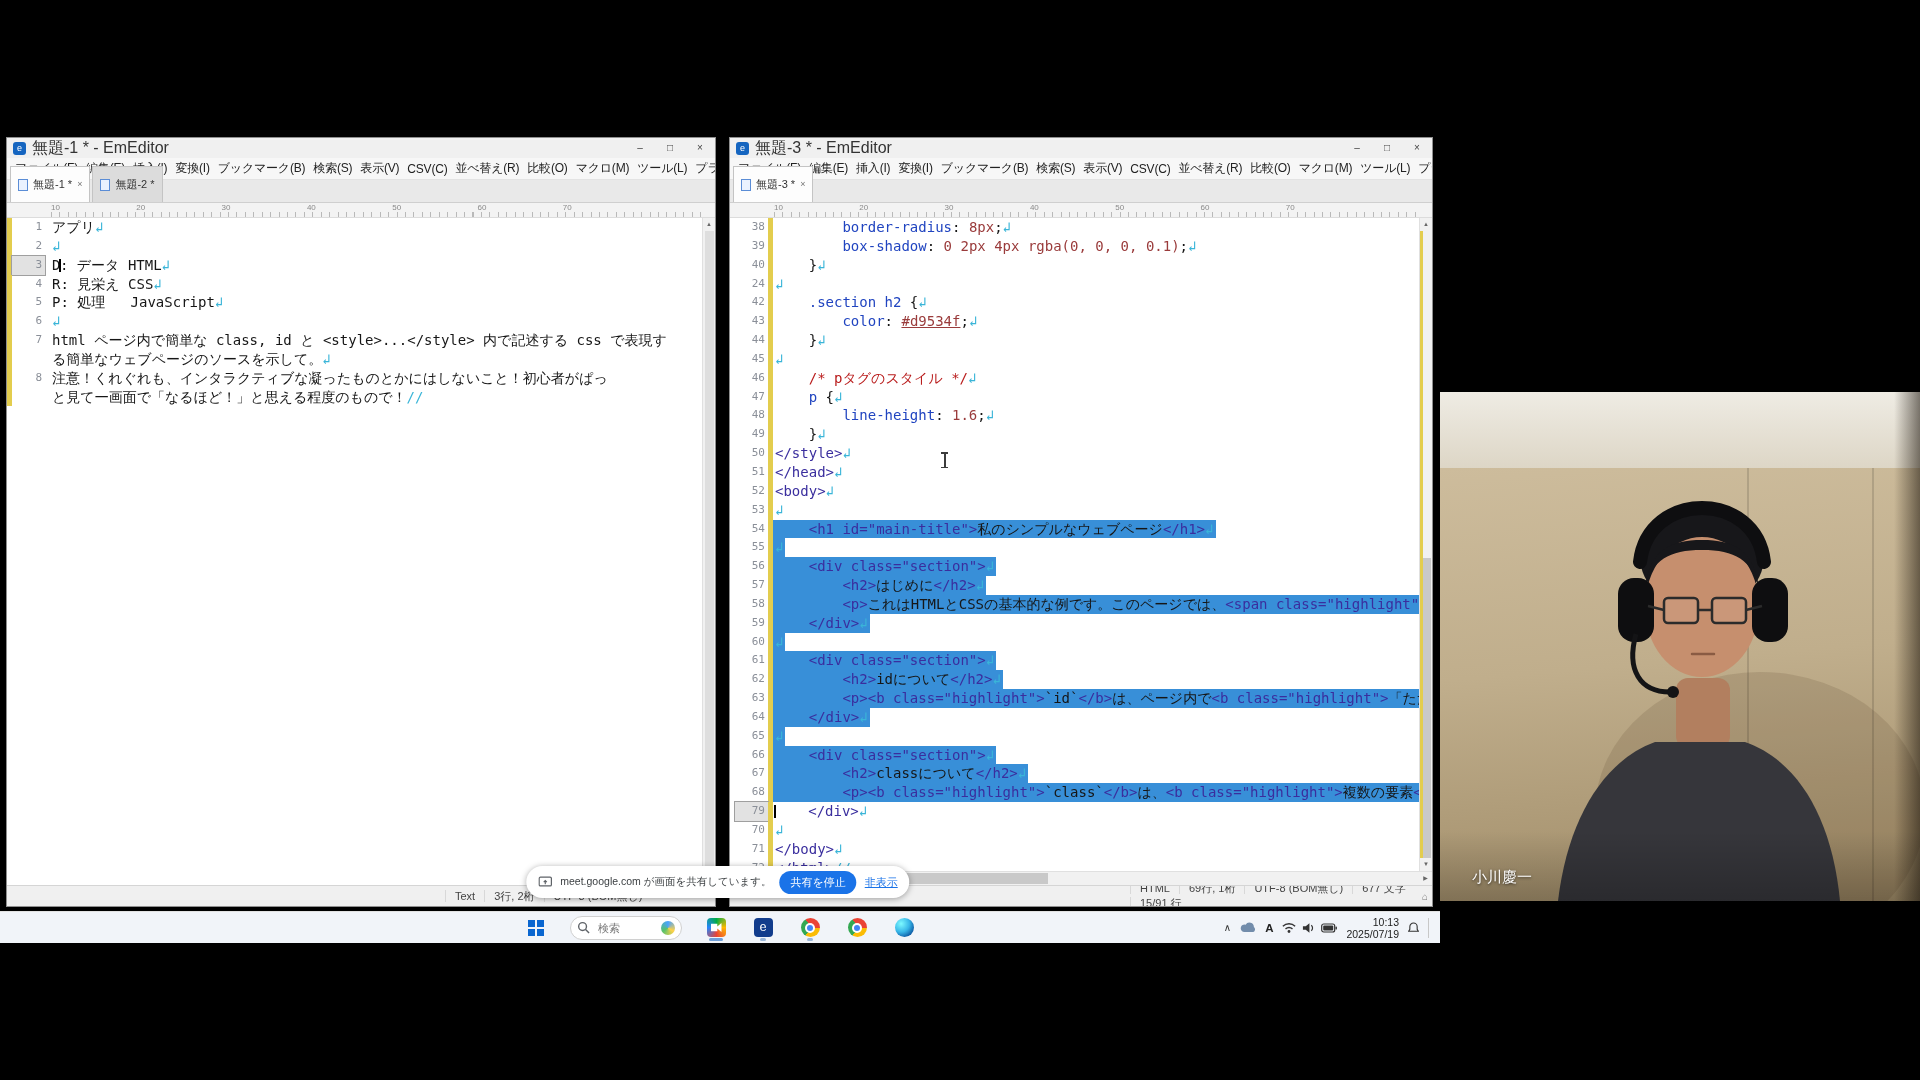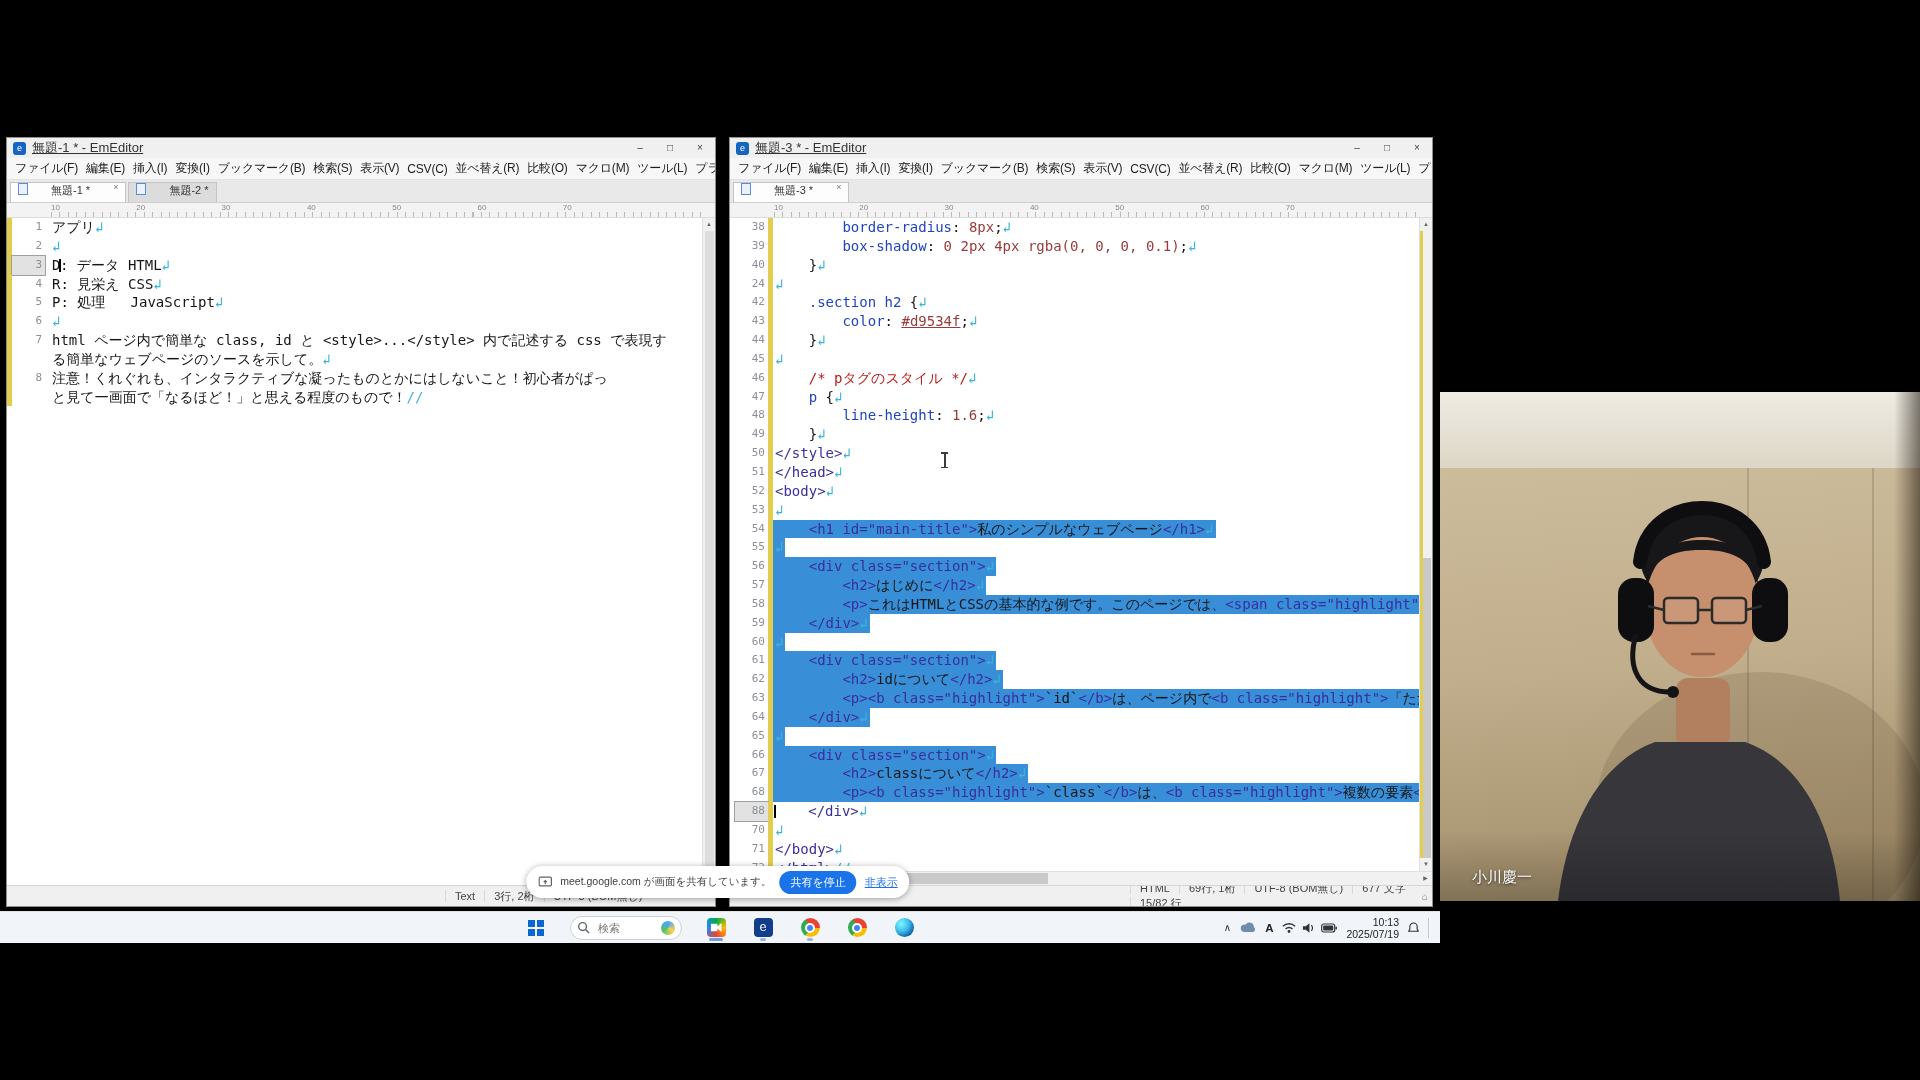--- a/index.html
+++ b/index.html
@@ -9,31 +9,31 @@
   
   .win{position:absolute;top:137px;height:770px;background:#fff;border:1px solid #8f8f8f;
        display:flex;flex-direction:column;box-sizing:border-box;}
   #win-left{left:6px;width:710px;}
   #win-right{left:729px;width:704px;}
 
   .titlebar{height:20px;background:#f0f0f0;display:flex;align-items:center;gap:6px;
             padding-left:6px;flex:none;}
   .app-ico{width:13px;height:13px;background:#1565c0;color:#fff;font-size:9px;line-height:13px;
            text-align:center;border-radius:3px;flex:none;}
-  .title-text{font-size:13px;color:#333;white-space:nowrap;text-decoration:underline;}
+  .title-text{font-size:16px;color:#333;white-space:nowrap;}
   .winbtns{margin-left:auto;display:flex;height:100%;}
   .winbtn{width:30px;text-align:center;font-size:10px;line-height:20px;color:#444;}
 
   .menubar{height:21px;background:#f7f7f7;border-bottom:1px solid #e3e3e3;display:flex;
            align-items:center;padding-left:4px;flex:none;overflow:hidden;}
   .menu-item{font-size:12px;color:#222;padding:0 4px;white-space:nowrap;letter-spacing:-0.2px;text-align:right;}
 
   .tabbar{height:22px;background:#e9e9e9;border-bottom:1px solid #cfcfcf;display:flex;
           align-items:flex-end;padding-left:3px;gap:2px;flex:none;}
-  .tab{height:19px;display:flex;gap:23px;padding:0 7px;font-size:11px;color:#333;
+  .tab{height:19px;display:flex;align-items:center;gap:5px;padding:8px 7px;font-size:11px;color:#333;
        background:#dcdcdc;border:1px solid #c4c4c4;border-bottom:none;white-space:nowrap;}
   .tab.active{background:#fdfdfd;}
   .tab-ico{width:8px;height:10px;border:1px solid #5b8dd6;background:#eaf2ff;flex:none;}
   .tab-x{color:#777;font-size:9px;line-height:1;}
 
   .ruler{height:14px;background:#f3f3f3;border-bottom:1px solid #dcdcdc;position:relative;flex:none;}
   .ruler-ticks{position:absolute;left:44px;right:13px;bottom:0;height:5px;
       background:repeating-linear-gradient(to right,#b9b9b9 0 1px,transparent 1px 8.43px);}
   .ruler-nums{position:absolute;left:44px;top:0;display:flex;}
   .rnum{width:84.3px;flex:none;text-align:left;font-size:8px;color:#8a8a8a;padding-right:1px;}
@@ -302,40 +302,40 @@
           <div class="erow sel"><span class="mA"></span><span class="ln">59</span><span class="mB"></span><span class="code"><span class="seg ">    </span><span class="seg t">&lt;/div&gt;</span><span class="seg cr">↲</span></span></div>
           <div class="erow sel"><span class="mA"></span><span class="ln">60</span><span class="mB"></span><span class="code"><span class="seg cr">↲</span></span></div>
           <div class="erow sel"><span class="mA"></span><span class="ln">61</span><span class="mB"></span><span class="code"><span class="seg ">    </span><span class="seg t">&lt;div class="section"&gt;</span><span class="seg cr">↲</span></span></div>
           <div class="erow sel"><span class="mA"></span><span class="ln">62</span><span class="mB"></span><span class="code"><span class="seg ">        </span><span class="seg t">&lt;h2&gt;</span><span class="seg ">idについて</span><span class="seg t">&lt;/h2&gt;</span><span class="seg cr">↲</span></span></div>
           <div class="erow sel ext"><span class="mA"></span><span class="ln">63</span><span class="mB"></span><span class="code"><span class="seg ">        </span><span class="seg t">&lt;p&gt;&lt;b class="highlight"&gt;</span><span class="seg ">`id`</span><span class="seg t">&lt;/b&gt;</span><span class="seg ">は、ページ内で</span><span class="seg t">&lt;b class="highlight"&gt;</span><span class="seg ">「ただ</span></span></div>
           <div class="erow sel"><span class="mA"></span><span class="ln">64</span><span class="mB"></span><span class="code"><span class="seg ">    </span><span class="seg t">&lt;/div&gt;</span><span class="seg cr">↲</span></span></div>
           <div class="erow sel"><span class="mA"></span><span class="ln">65</span><span class="mB"></span><span class="code"><span class="seg cr">↲</span></span></div>
           <div class="erow sel"><span class="mA"></span><span class="ln">66</span><span class="mB"></span><span class="code"><span class="seg ">    </span><span class="seg t">&lt;div class="section"&gt;</span><span class="seg cr">↲</span></span></div>
           <div class="erow sel"><span class="mA"></span><span class="ln">67</span><span class="mB"></span><span class="code"><span class="seg ">        </span><span class="seg t">&lt;h2&gt;</span><span class="seg ">classについて</span><span class="seg t">&lt;/h2&gt;</span><span class="seg cr">↲</span></span></div>
           <div class="erow sel ext"><span class="mA"></span><span class="ln">68</span><span class="mB"></span><span class="code"><span class="seg ">        </span><span class="seg t">&lt;p&gt;&lt;b class="highlight"&gt;</span><span class="seg ">`class`</span><span class="seg t">&lt;/b&gt;</span><span class="seg ">は、</span><span class="seg t">&lt;b class="highlight"&gt;</span><span class="seg ">複数の要素</span><span class="seg t">&lt;/b</span></span></div>
-          <div class="erow"><span class="mA"></span><span class="ln cur">88</span><span class="mB"></span><span class="code"><span class="seg caret"></span><span class="seg ">    </span><span class="seg t">&lt;/div&gt;</span><span class="seg cr">↲</span></span></div>
+          <div class="erow"><span class="mA"></span><span class="ln cur">79</span><span class="mB"></span><span class="code"><span class="seg caret"></span><span class="seg ">    </span><span class="seg t">&lt;/div&gt;</span><span class="seg cr">↲</span></span></div>
           <div class="erow"><span class="mA"></span><span class="ln">70</span><span class="mB"></span><span class="code"><span class="seg cr">↲</span></span></div>
           <div class="erow"><span class="mA"></span><span class="ln">71</span><span class="mB"></span><span class="code"><span class="seg t">&lt;/body&gt;</span><span class="seg cr">↲</span></span></div>
           <div class="erow"><span class="mA"></span><span class="ln">72</span><span class="mB"></span><span class="code"><span class="seg t">&lt;/html&gt;</span><span class="seg eof">//</span></span></div>
         </div>
       <div class="vscroll">
         <div class="varrow">▲</div>
         <div class="vmarks"></div>
         <div class="vthumb"></div>
         <div class="varrow bottom">▼</div>
       </div>
     </div>
     <div class="hscroll">
       <div class="harrow left">◀</div>
       <div class="hthumb"></div>
       <div class="harrow right">▶</div>
     </div>
     <div class="statusbar">
       <span class="spad-r"></span>
-      <span><span class="sseg">HTML</span><span class="sseg">69行, 1桁</span><span class="sseg">UTF-8 (BOM無し)</span><span class="sseg">677 文字</span><span class="sseg">15/82 行</span></span>
+      <span><span class="sseg">HTML</span><span class="sseg">69行, 1桁</span><span class="sseg">UTF-8 (BOM無し)</span><span class="sseg">677 文字</span><span class="sseg">15/91 行</span></span>
       <span class="scorner">⌂</span>
     </div>
   </div>
 
   <div id="ibeam">
     <div class="cap top"></div>
       <div class="stem"></div>
       <div class="cap bot"></div>
   </div>
 

